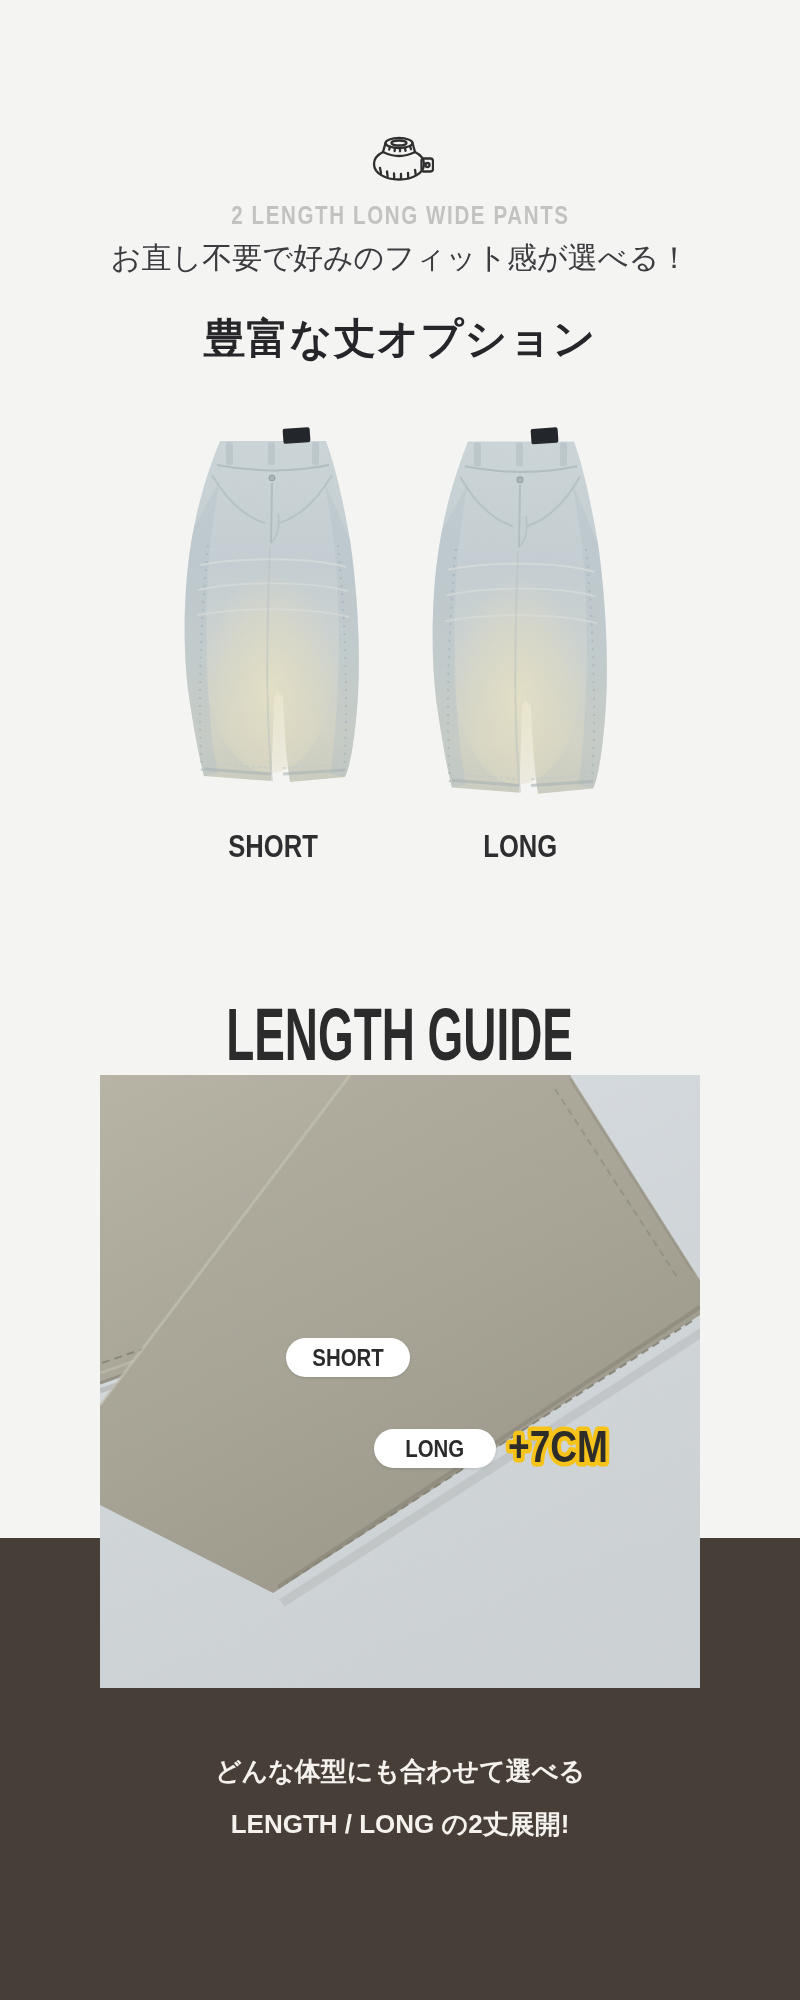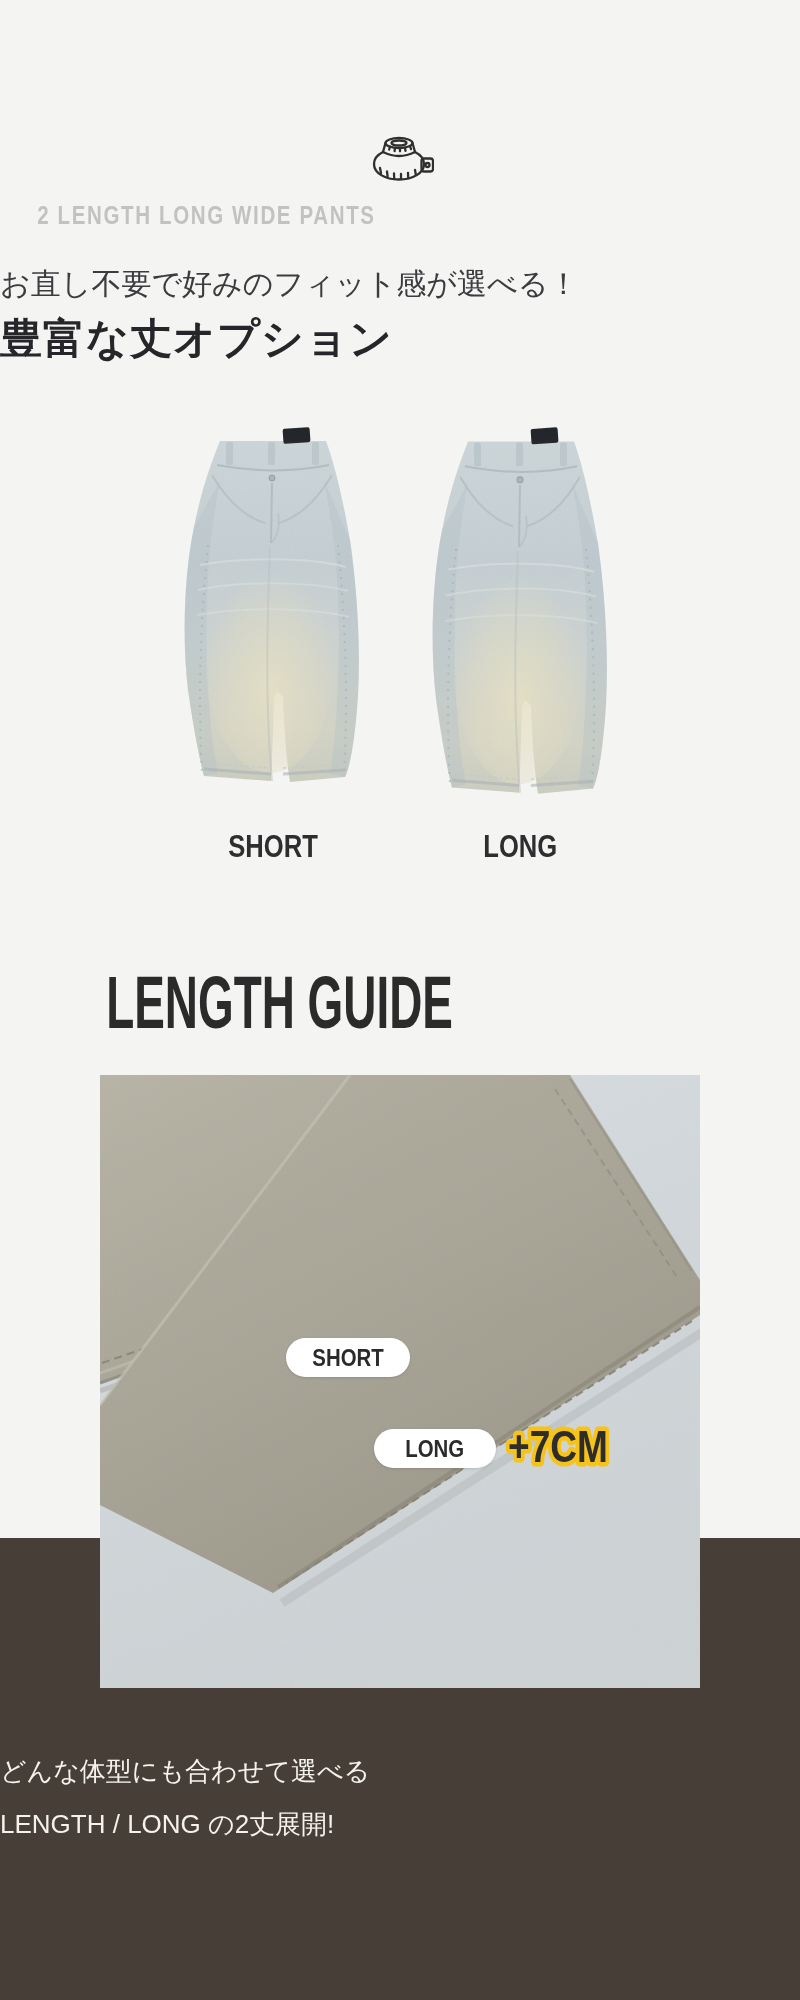--- a/index.html
+++ b/index.html
@@ -3,45 +3,45 @@
 <meta charset="utf-8">
 <style>
   html,body { margin:0; padding:0; }
   .page {
     position:relative; width:800px; height:2000px;
     background:#f4f4f2; overflow:hidden;
     font-family:"Liberation Sans", sans-serif;
     color:#3a3a3e;
   }
   .abs { position:absolute; }
-  .centered-line { left:0; width:800px; white-space:nowrap; }
+  .centered-line { left:0; width:800px; text-align:center; white-space:nowrap; }
   .squish { display:inline-block; transform:scaleX(.8); transform-origin:center; }
 
   
   .tape-icon { left:368px; top:131px; width:66px; height:54px; }
   .eyebrow {
     top:201px; font-size:25px; font-weight:bold; color:#c2c2c0;
     letter-spacing:2px;
   }
   .eyebrow .squish { transform:scaleX(.82); }
-  .subtitle { top:262px; height:44px; line-height:44px; font-size:30px; color:#3c3c40; }
+  .subtitle { top:236px; height:44px; line-height:44px; font-size:30px; color:#3c3c40; }
   .big-title { top:314px; height:50px; line-height:50px; font-size:42px; font-weight:bold; color:#25252a; letter-spacing:1px; }
 
   
   .jean { position:absolute; top:425px; width:205px; height:365px; }
   .jean-short { left:170px; }
   .jean-long  { left:418px; height:377px; }
   .caption { position:absolute; top:828px; width:205px; text-align:center;
              font-size:32px; font-weight:bold; color:#2e2e30; }
   .caption-short { left:170px; }
   .caption-long  { left:418px; }
 
   
   .guide-heading {
-    top:966px; height:74px; line-height:74px;
+    top:998px; height:74px; line-height:74px;
     font-size:74px; font-weight:bold; color:#2b2b2b;
   }
   .guide-heading .squish { transform:scaleX(.62); }
 
   
   .brown-section { left:0; top:1538px; width:800px; height:462px; background:#473e37; }
 
   
   .guide-photo { left:100px; top:1075px; width:600px; height:613px; }
   .guide-photo svg.photo-art { position:absolute; left:0; top:0; }
@@ -51,21 +51,21 @@
     font-weight:bold; color:#2b2b2b; font-size:24px;
     box-shadow:0 1px 3px rgba(0,0,0,.12);
   }
   .pill .squish { transform:scaleX(.85); }
   .pill-short { left:186px; top:263px; width:124px; height:39px; }
   .pill-long  { left:274px; top:354px; width:122px; height:39px; }
   .diff-badge { position:absolute; left:390px; top:348px; width:136px; height:50px; }
 
   
   .footer-text {
-    top:1745px; color:#f5f2ee; font-size:26px; font-weight:normal;
+    top:1745px; color:#f5f2ee; font-size:26px; font-weight:bold;
   }
   .footer-text div { height:53px; line-height:53px; }
 </style>
 </head>
 <body>
 
 <svg width="0" height="0" style="position:absolute" aria-hidden="true">
   <defs>
     <linearGradient id="jbase" x1="0" y1="0" x2="0" y2="1">
       <stop offset="0" stop-color="#ccd6d9"></stop>

